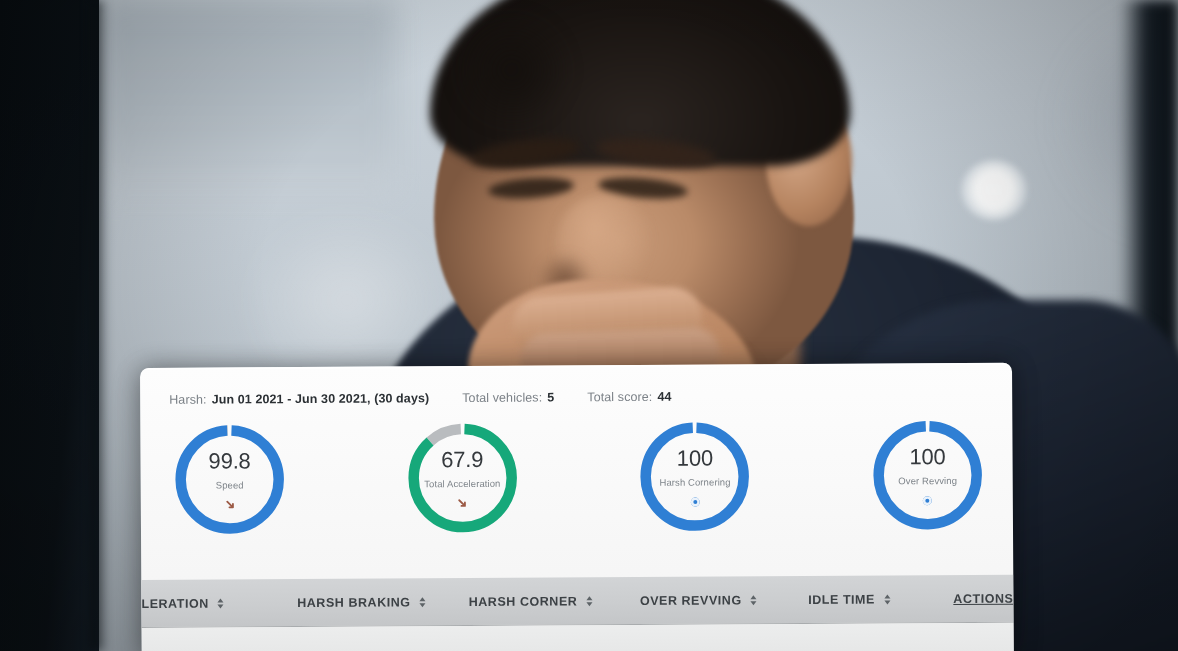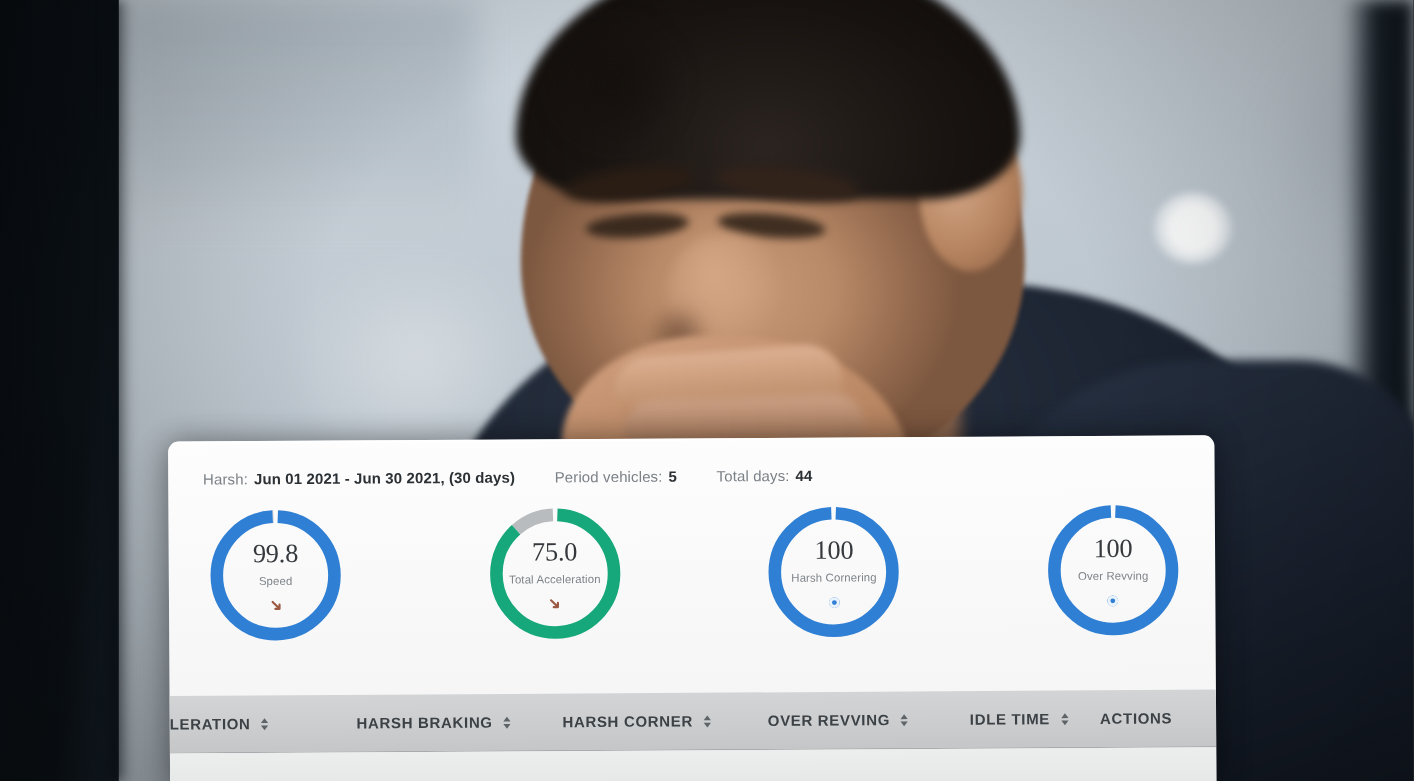--- a/index.html
+++ b/index.html
@@ -168,21 +168,21 @@
     padding:14px 26px 0 30px;
   }
   .gauge{
     position:relative;width:118px;height:118px;flex:0 0 auto;
   }
   .gauge svg{display:block;width:118px;height:118px;transform:rotate(-90deg);}
   .g-center{
     position:absolute;inset:0;display:flex;flex-direction:column;
     align-items:center;justify-content:center;padding-top:2px;
   }
-  .g-value{font-size:22px;color:#35393d;font-weight:400;line-height:1;letter-spacing:-.2px;font-family:Liberation Serif, serif;}
+  .g-value{font-size:22px;color:#35393d;font-weight:400;line-height:1;letter-spacing:-.2px;}
   .g-label{font-size:9.5px;color:#7e848a;margin-top:7px;letter-spacing:.1px;white-space:nowrap;}
   .g-trend{margin-top:8px;height:13px;display:flex;align-items:center;justify-content:center;}
   .t-down svg{transform:none;width:13px;height:13px;}
   .t-flat{
     width:9px;height:9px;border-radius:50%;background:#2f7fd4;
     box-shadow:0 0 0 2.5px rgba(255,255,255,.9) inset;
   }
 
   
   .tbl-head{
@@ -248,25 +248,25 @@
 
 <div id="dash">
   <div class="card-gloss"></div>
 
   <div class="period-row">
     <div class="meta-item">
       <span>Harsh:</span>
       <b>Jun 01 2021 - Jun 30 2021, (30 days)</b>
     </div>
     <div class="meta-item">
-      <span>Period vehicles:</span>
+      <span>Total vehicles:</span>
       <b>5</b>
     </div>
     <div class="meta-item">
-      <span>Total days:</span>
+      <span>Total score:</span>
       <b>44</b>
     </div>
   </div>
 
   <div class="gauges" id="gauge-row">
       <div class="gauge">
         <svg viewBox="0 0 118 118">
           <circle cx="59" cy="59" r="49" fill="none" stroke="#b9bcbf" stroke-width="10.5" stroke-dasharray="0.6072000467688097 307.2688800050309" stroke-dashoffset="-305.13085167133784"></circle>
           <circle cx="59" cy="59" r="49" fill="none" stroke="#2f7fd4" stroke-width="10.5" stroke-dasharray="302.9928233376448 4.883256714154925" stroke-dashoffset="-2.1380283336930535"></circle>
         </svg>
@@ -281,21 +281,21 @@
             </span>
           </div>
         </div>
       </div>
       <div class="gauge">
         <svg viewBox="0 0 118 118">
           <circle cx="59" cy="59" r="49" fill="none" stroke="#b9bcbf" stroke-width="10.5" stroke-dasharray="33.69960259566989 274.1764774561298" stroke-dashoffset="-272.03844912243676"></circle>
           <circle cx="59" cy="59" r="49" fill="none" stroke="#16a87a" stroke-width="10.5" stroke-dasharray="269.9004207887437 37.975659263056" stroke-dashoffset="-2.1380283336930535"></circle>
         </svg>
         <div class="g-center">
-          <div class="g-value">75.0</div>
+          <div class="g-value">67.9</div>
           <div class="g-label">Total Acceleration</div>
           <div class="g-trend">
             <span class="t-down">
               <svg viewBox="0 0 13 13">
                 <path d="M3.4 3.2 L9.1 8.9 M9.1 8.9 L9.1 5.4 M9.1 8.9 L5.6 8.9" stroke="#9c5a45" stroke-width="1.8" fill="none" stroke-linecap="round"></path>
               </svg>
             </span>
           </div>
         </div>
       </div>
@@ -356,18 +356,18 @@
           <i class="dn"></i>
         </span>
       </div>
       <div class="th" style="width: 140px; justify-content: center;">
         <span>IDLE TIME</span>
         <span class="sorter">
           <i class="up"></i>
           <i class="dn"></i>
         </span>
       </div>
-      <div class="th" style="width: 100px; justify-content: flex-start;">
+      <div class="th" style="width: 100px; justify-content: flex-end; text-decoration: underline;">
         <span>ACTIONS</span>
       </div>
     </div>
   <div class="tbl-body"></div>
 </div>
 
 </body></html>

